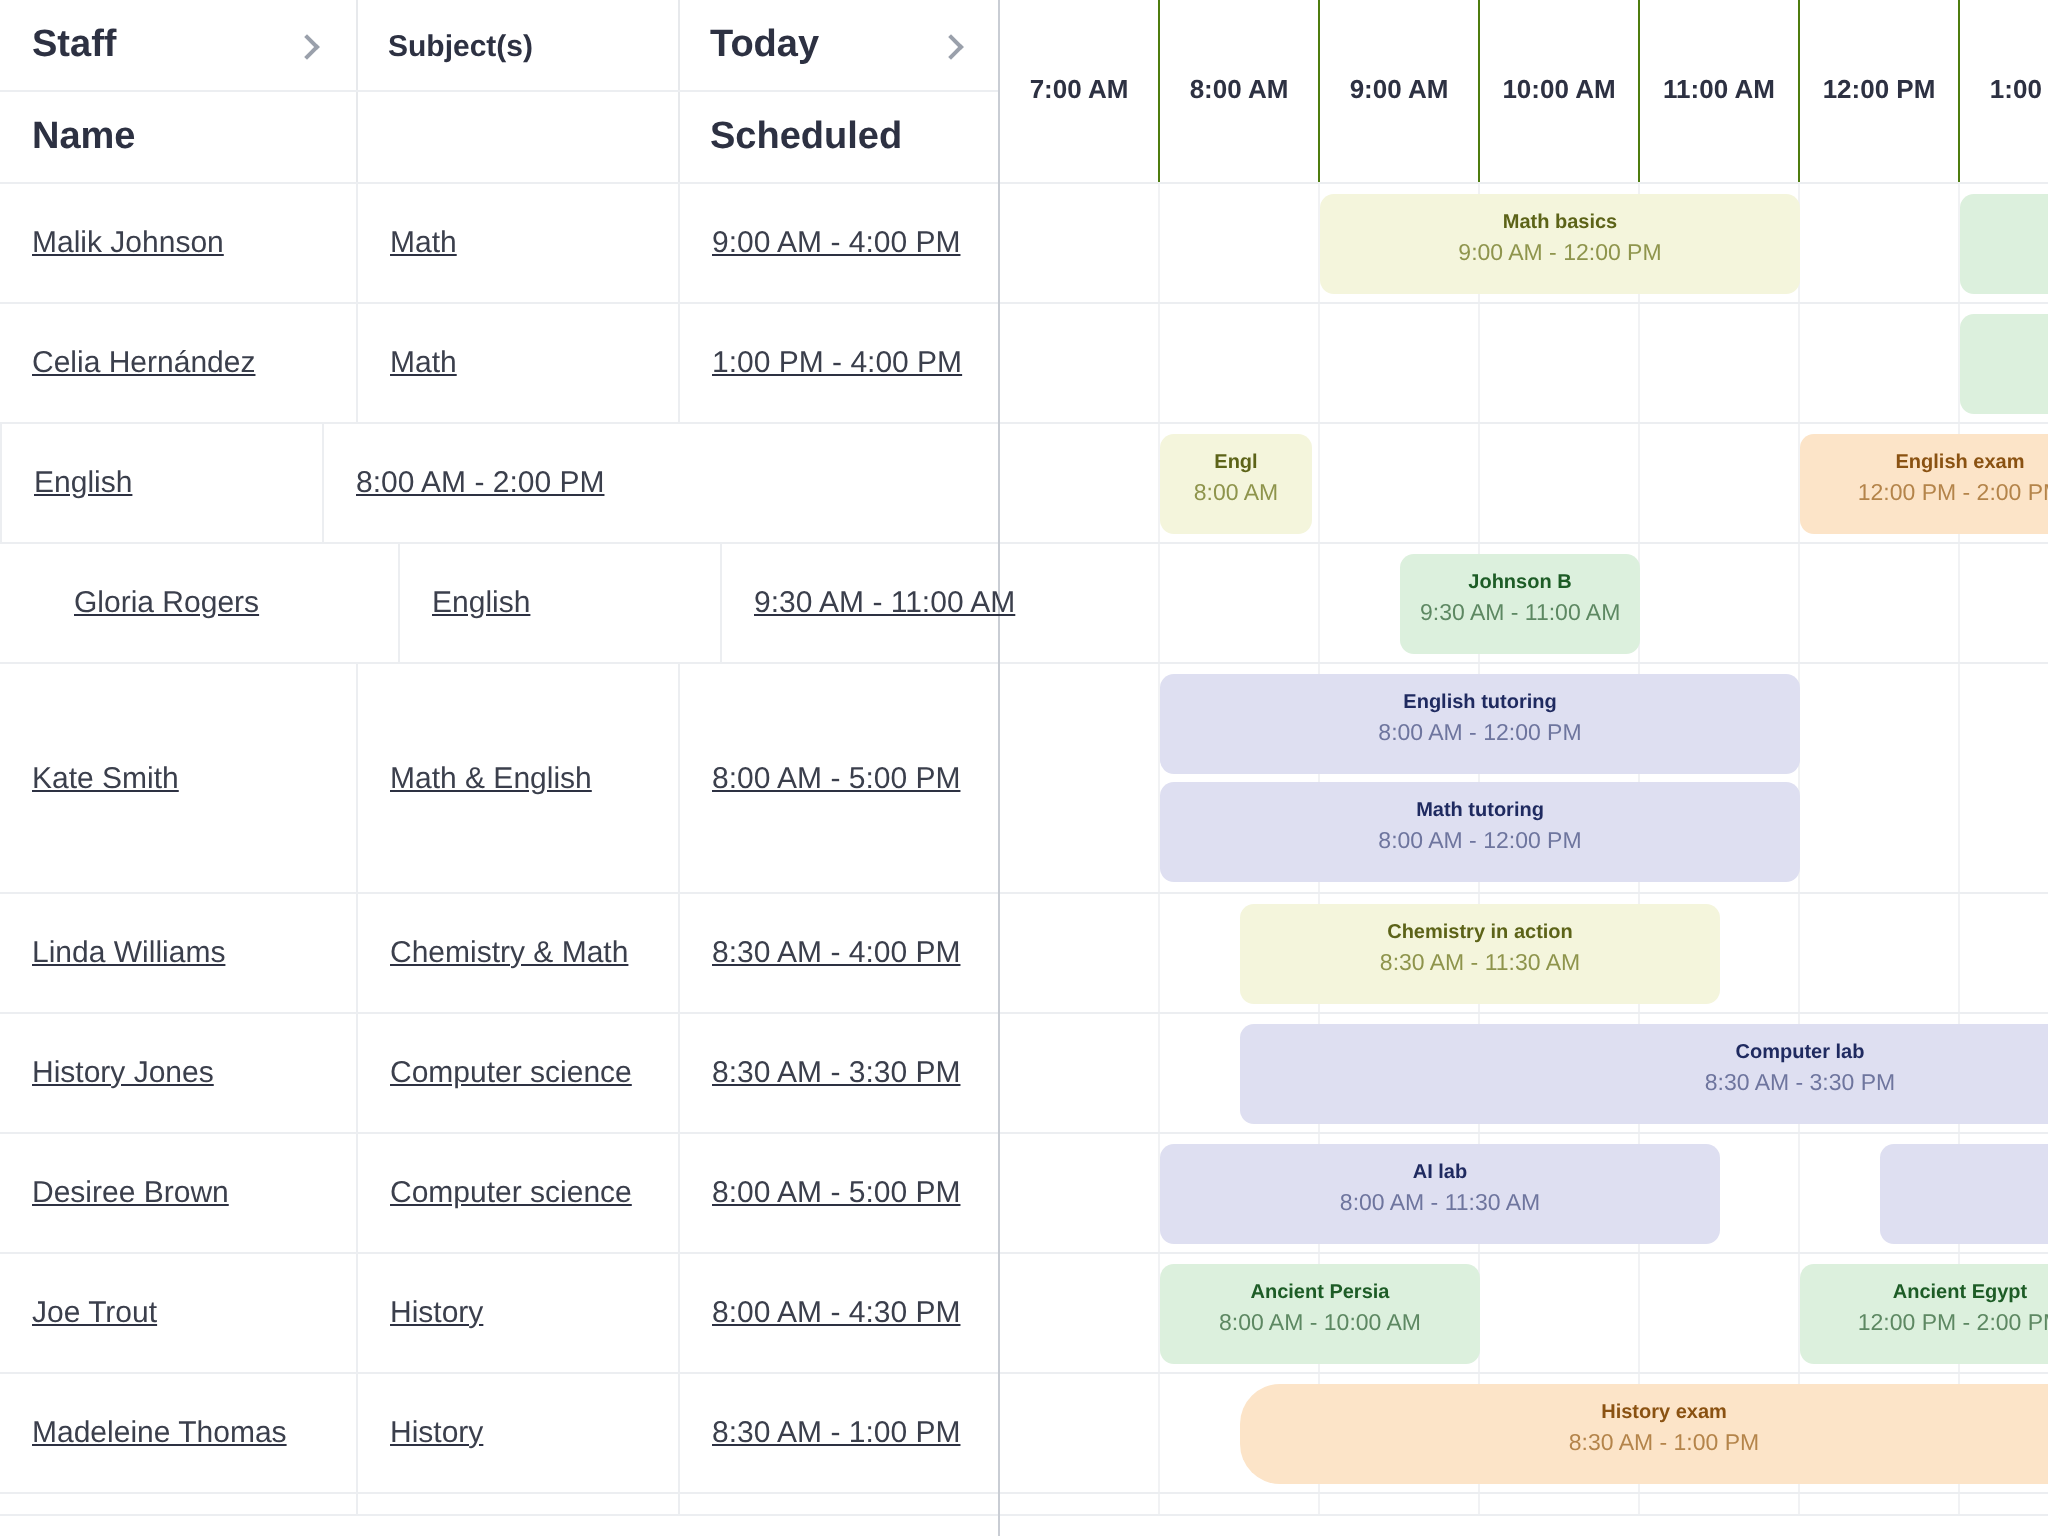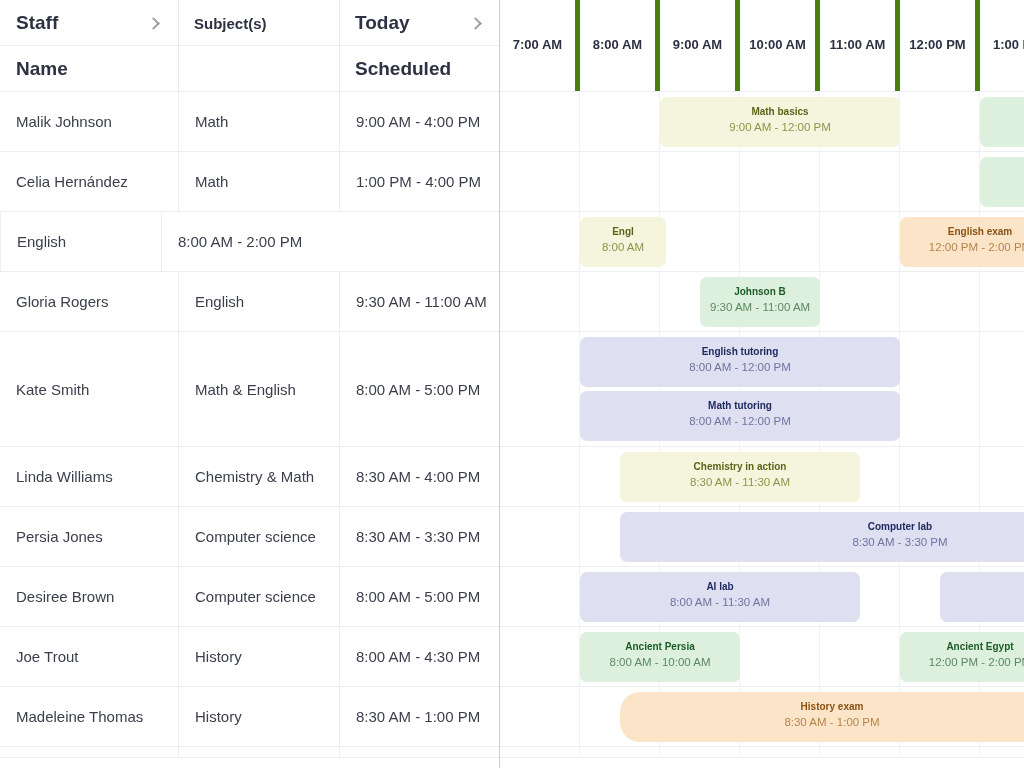--- a/index.html
+++ b/index.html
@@ -76,21 +76,21 @@
   .vline.v1 { left: 178px; }
   .vline.v2 { left: 339px; }
 
   .hline {
     position: absolute;
     left: 0; right: 0;
     height: 1px;
     background: #eceef1;
   }
 
-  .lp-body { position: relative; }
+  .lp-body { position: relative; text-decoration: underline; }
 
   .row {
     display: flex;
     align-items: center;
     border-bottom: 1px solid #eceef1;
     background: #fff;
   }
   .cell {
     padding: 0 16px;
     font-size: 15px;
@@ -118,21 +118,21 @@
     height: 768px;
   }
   .tl-header {
     position: relative;
     height: 92px;
     display: flex;
   }
   .tl-hcell {
     width: 80px;
     flex: 0 0 80px;
-    border-right: 5px solid #4d7c0f;
+    border-right: 1px solid #4d7c0f;
     display: flex;
     justify-content: center;
     padding-top: 37px;
     font-size: 13px;
     font-weight: 600;
     color: #2d3142;
     height: 92px;
   }
   .tl-header-underline {
     position: absolute;
@@ -250,37 +250,37 @@
         </div>
         <div class="row" style="height: 60px;">
           <div class="cell c-name">Celia Hernández</div>
           <div class="cell c-subj">Math</div>
           <div class="cell c-sched">1:00 PM - 4:00 PM</div>
         </div>
         <div class="row" style="height: 60px;">
           <div class="cell c-subj">English</div>
           <div class="cell c-sched">8:00 AM - 2:00 PM</div>
         </div>
-        <div class="row" style="height: 60px;">
+        <div class="row" style="height: 60px; padding-left: 21px;">
           <div class="cell c-name">Gloria Rogers</div>
           <div class="cell c-subj">English</div>
           <div class="cell c-sched">9:30 AM - 11:00 AM</div>
         </div>
         <div class="row" style="height: 115px;">
           <div class="cell c-name">Kate Smith</div>
           <div class="cell c-subj">Math &amp; English</div>
           <div class="cell c-sched">8:00 AM - 5:00 PM</div>
         </div>
         <div class="row" style="height: 60px;">
           <div class="cell c-name">Linda Williams</div>
           <div class="cell c-subj">Chemistry &amp; Math</div>
           <div class="cell c-sched">8:30 AM - 4:00 PM</div>
         </div>
         <div class="row" style="height: 60px;">
-          <div class="cell c-name">Persia Jones</div>
+          <div class="cell c-name">History Jones</div>
           <div class="cell c-subj">Computer science</div>
           <div class="cell c-sched">8:30 AM - 3:30 PM</div>
         </div>
         <div class="row" style="height: 60px;">
           <div class="cell c-name">Desiree Brown</div>
           <div class="cell c-subj">Computer science</div>
           <div class="cell c-sched">8:00 AM - 5:00 PM</div>
         </div>
         <div class="row" style="height: 60px;">
           <div class="cell c-name">Joe Trout</div>
@@ -350,21 +350,21 @@
           <div class="tl-row" style="height: 60px;">
             <div class="tl-grid">
               <div class="tl-gcell"></div>
               <div class="tl-gcell"></div>
               <div class="tl-gcell"></div>
               <div class="tl-gcell"></div>
               <div class="tl-gcell"></div>
               <div class="tl-gcell"></div>
               <div class="tl-gcell"></div>
             </div>
-            <div class="event ev-yellow" style="left: 80px; width: 86px; top: 5px;">
+            <div class="event ev-yellow" style="left: 80px; width: 76px; top: 5px;">
               <div class="ev-title">Engl</div>
               <div class="ev-time">8:00 AM</div>
             </div>
             <div class="event ev-orange" style="left: 400px; width: 160px; top: 5px;">
               <div class="ev-title">English exam</div>
               <div class="ev-time">12:00 PM - 2:00 PM</div>
             </div>
           </div>
           <div class="tl-row" style="height: 60px;">
             <div class="tl-grid">

